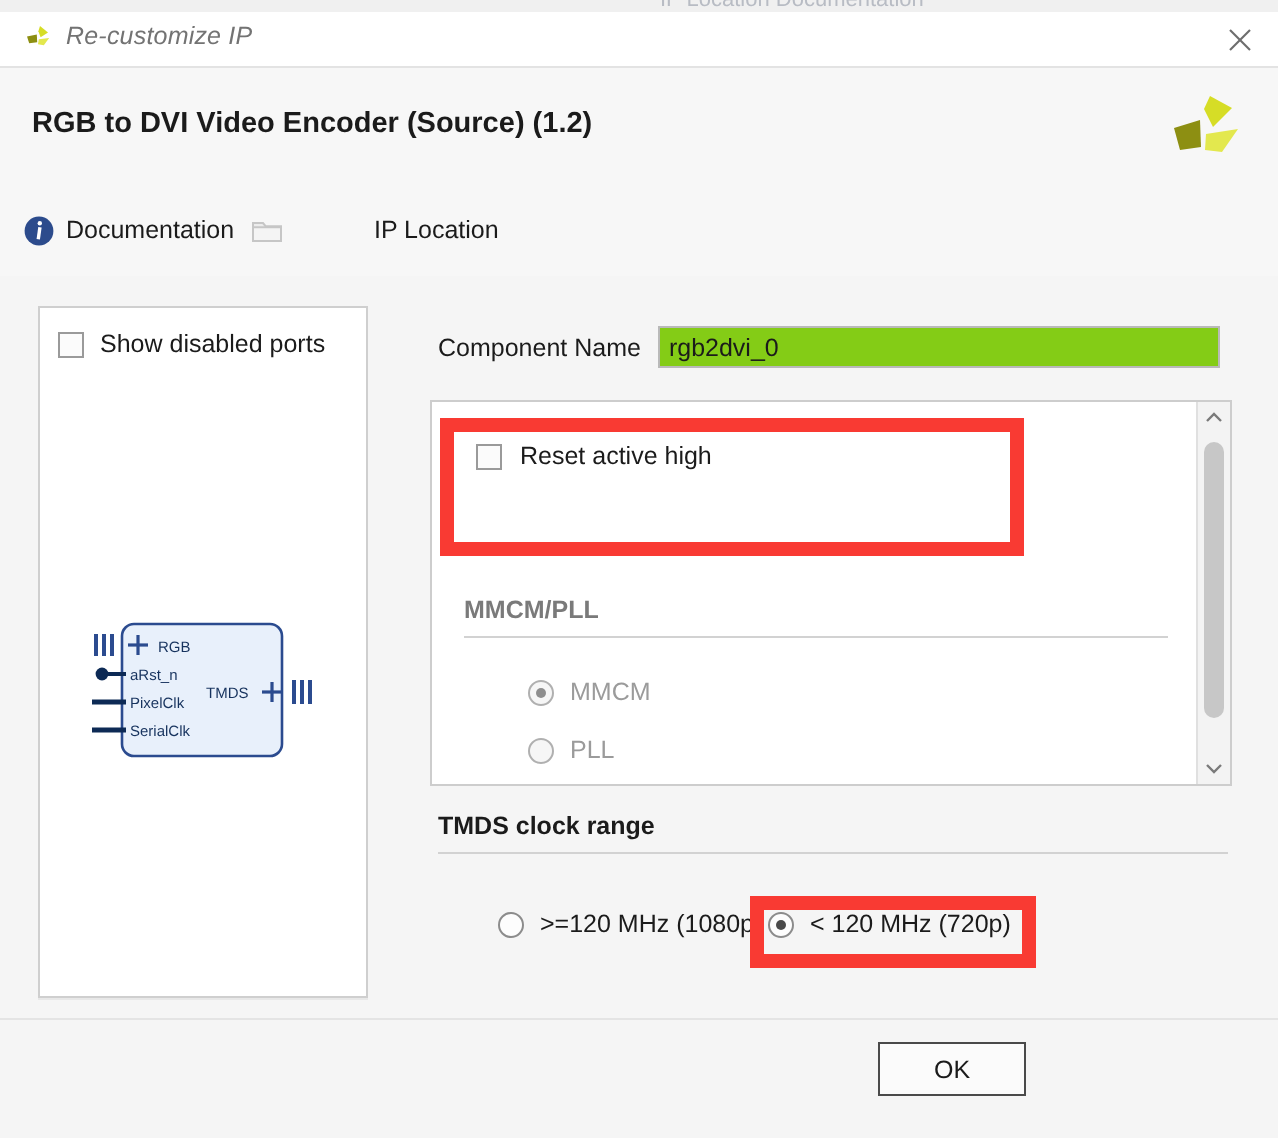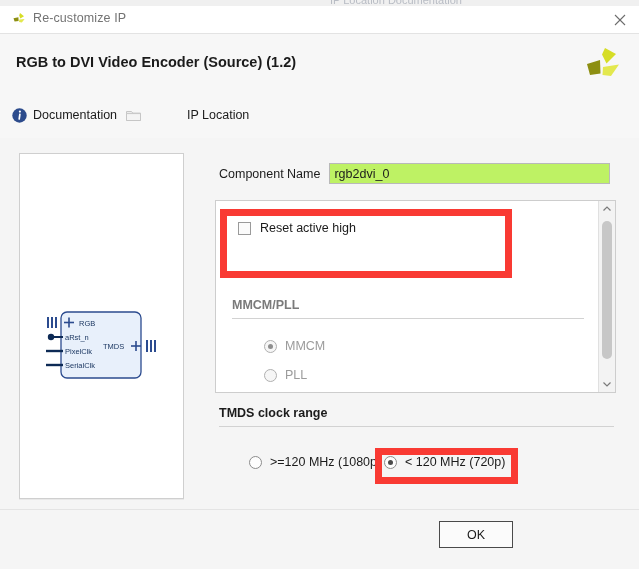--- a/index.html
+++ b/index.html
@@ -34,21 +34,21 @@
   .titlebar {
     position: absolute; left: 0; top: 6px; width: 639px; height: 27px;
     background: #ffffff;
     border-bottom: 1px solid #e3e3e3;
   }
   .titlebar .tb-icon {
     position: absolute; left: 11px; top: 6px; width: 16px; height: 16px;
   }
   .titlebar .tb-title {
     position: absolute; left: 33px; top: 5px;
-    font-size: 12.5px; color: #737373; letter-spacing: .1px;
+    font-size: 12.5px; color: #737373; letter-spacing: .1px; font-style: italic;
   }
   .titlebar .tb-close {
     position: absolute; right: 10px; top: 5px;
     width: 18px; height: 18px; cursor: default;
   }
 
   
   .header {
     position: absolute; left: 0; top: 34px; width: 639px; height: 62px;
     background: #f7f7f7;
@@ -101,21 +101,21 @@
   
   .ipblock { position: absolute; left: 21px; top: 155px; width: 132px; height: 80px; }
 
   
   .cfgcol { position: absolute; left: 200px; top: 0px; width: 425px; height: 431px; }
 
   .comp-row { position: absolute; left: 19px; top: 25px; display: flex; align-items: center; }
   .comp-row .comp-lbl { font-size: 12.5px; color: #1b1b1b; }
   .comp-input {
     margin-left: 9px; width: 281px; height: 21px;
-    background: #bef264; border: 1px solid #b9b9b9;
+    background: #84cc16; border: 1px solid #b9b9b9;
     font-family: "Liberation Sans", sans-serif; font-size: 12.5px; color: #1b1b1b;
     padding: 0 4px; box-sizing: border-box;
   }
 
   
   .optbox {
     position: absolute; left: 15px; top: 62px; width: 401px; height: 193px;
     background: #ffffff; border: 1px solid #cdcdcd; box-sizing: border-box;
   }
   .opt-inner { position: absolute; left: 0; top: 0; right: 17px; bottom: 0; overflow: hidden; }
@@ -246,20 +246,24 @@
           <path d="M1.5 6.6 h14 v6.9 h-14 z" fill="#f4f4f4" stroke="#c6c6c6" stroke-width="1"></path>
         </svg>
       </span>
       <span class="lbl">IP Location</span>
     </div>
   </div>
 
   <div class="body-area">
 
     <div class="preview">
+      <div class="cb-row">
+        <span class="checkbox"></span>
+        <span class="cb-label">Show disabled ports</span>
+      </div>
 
       <div class="ipblock">
         <svg width="132" height="80" viewBox="0 0 132 80">
 
           <rect x="20" y="3" width="80" height="66" rx="6" ry="6" fill="#e8f0fb" stroke="#2b4b8f" stroke-width="1.3"></rect>
 
           <rect x="6" y="8" width="2" height="11" fill="#2b4b8f"></rect>
           <rect x="10" y="8" width="2" height="11" fill="#2b4b8f"></rect>
           <rect x="14" y="8" width="2" height="11" fill="#2b4b8f"></rect>
 

